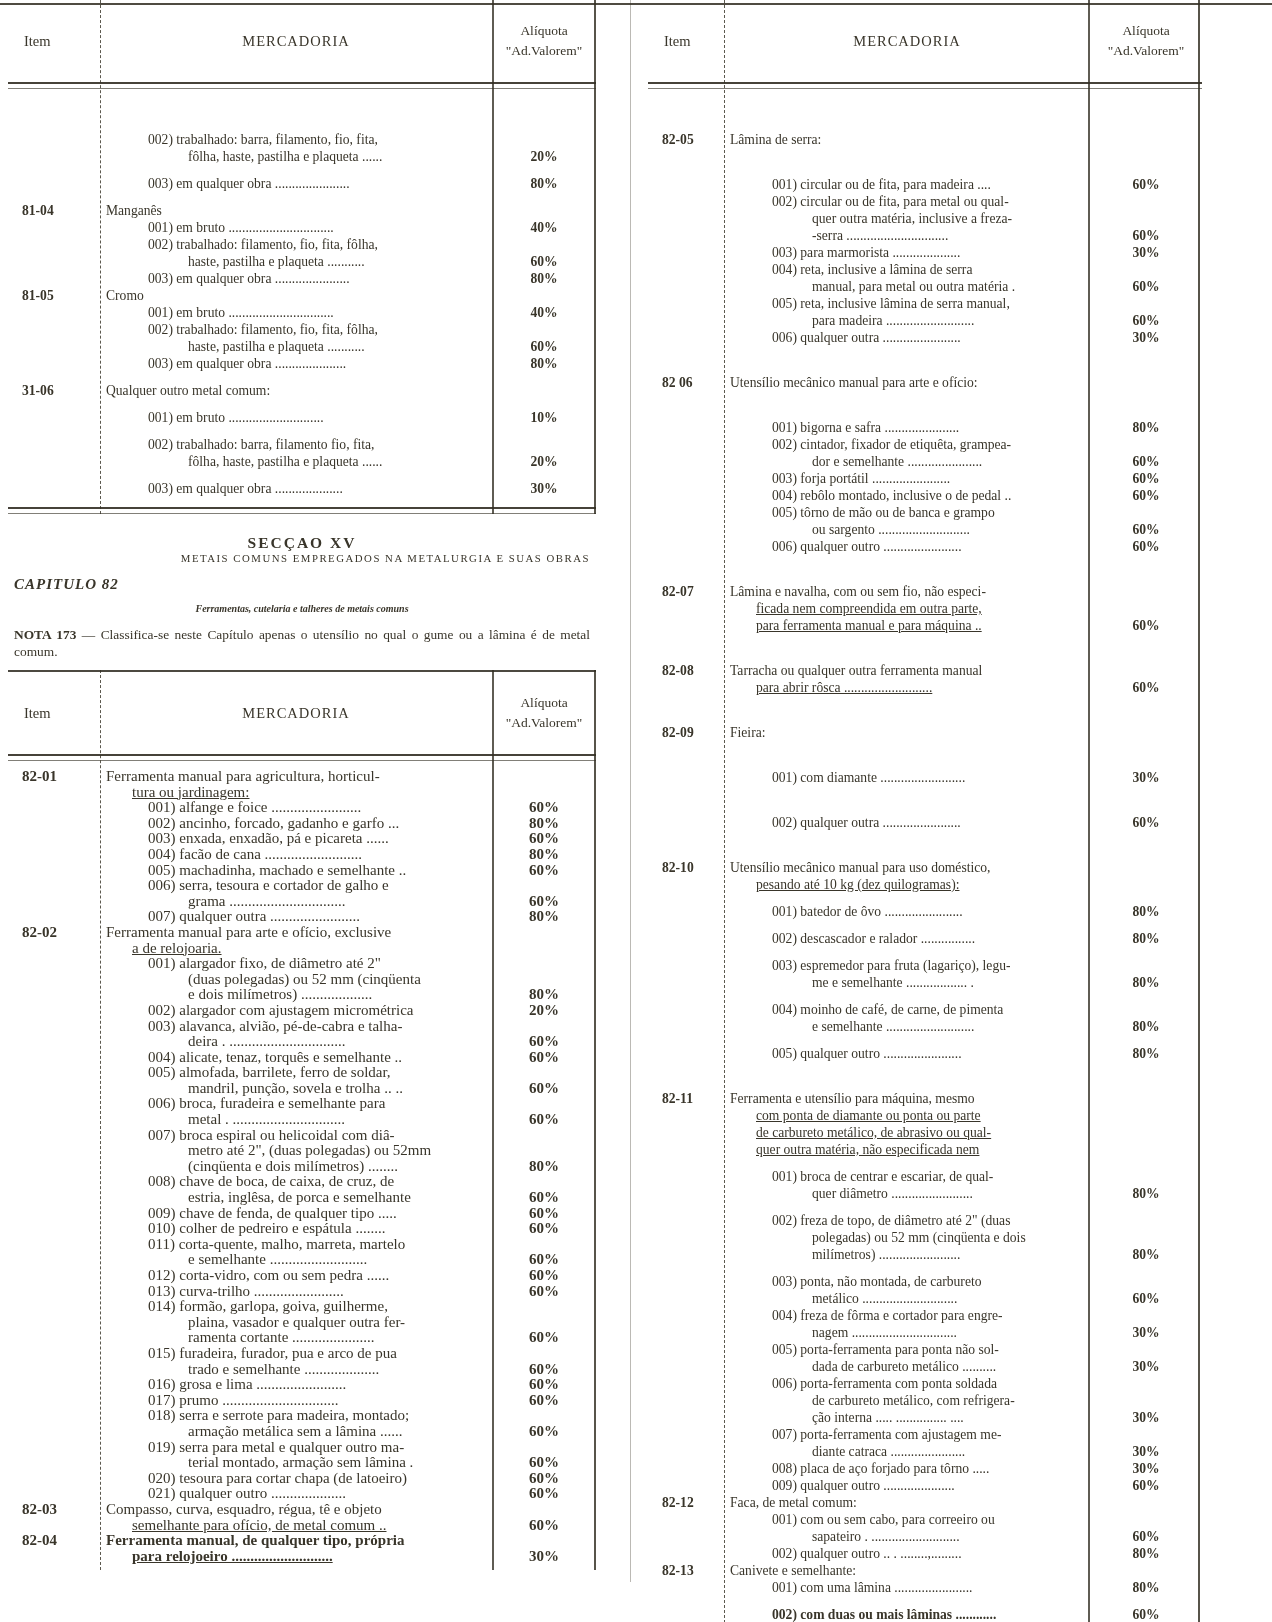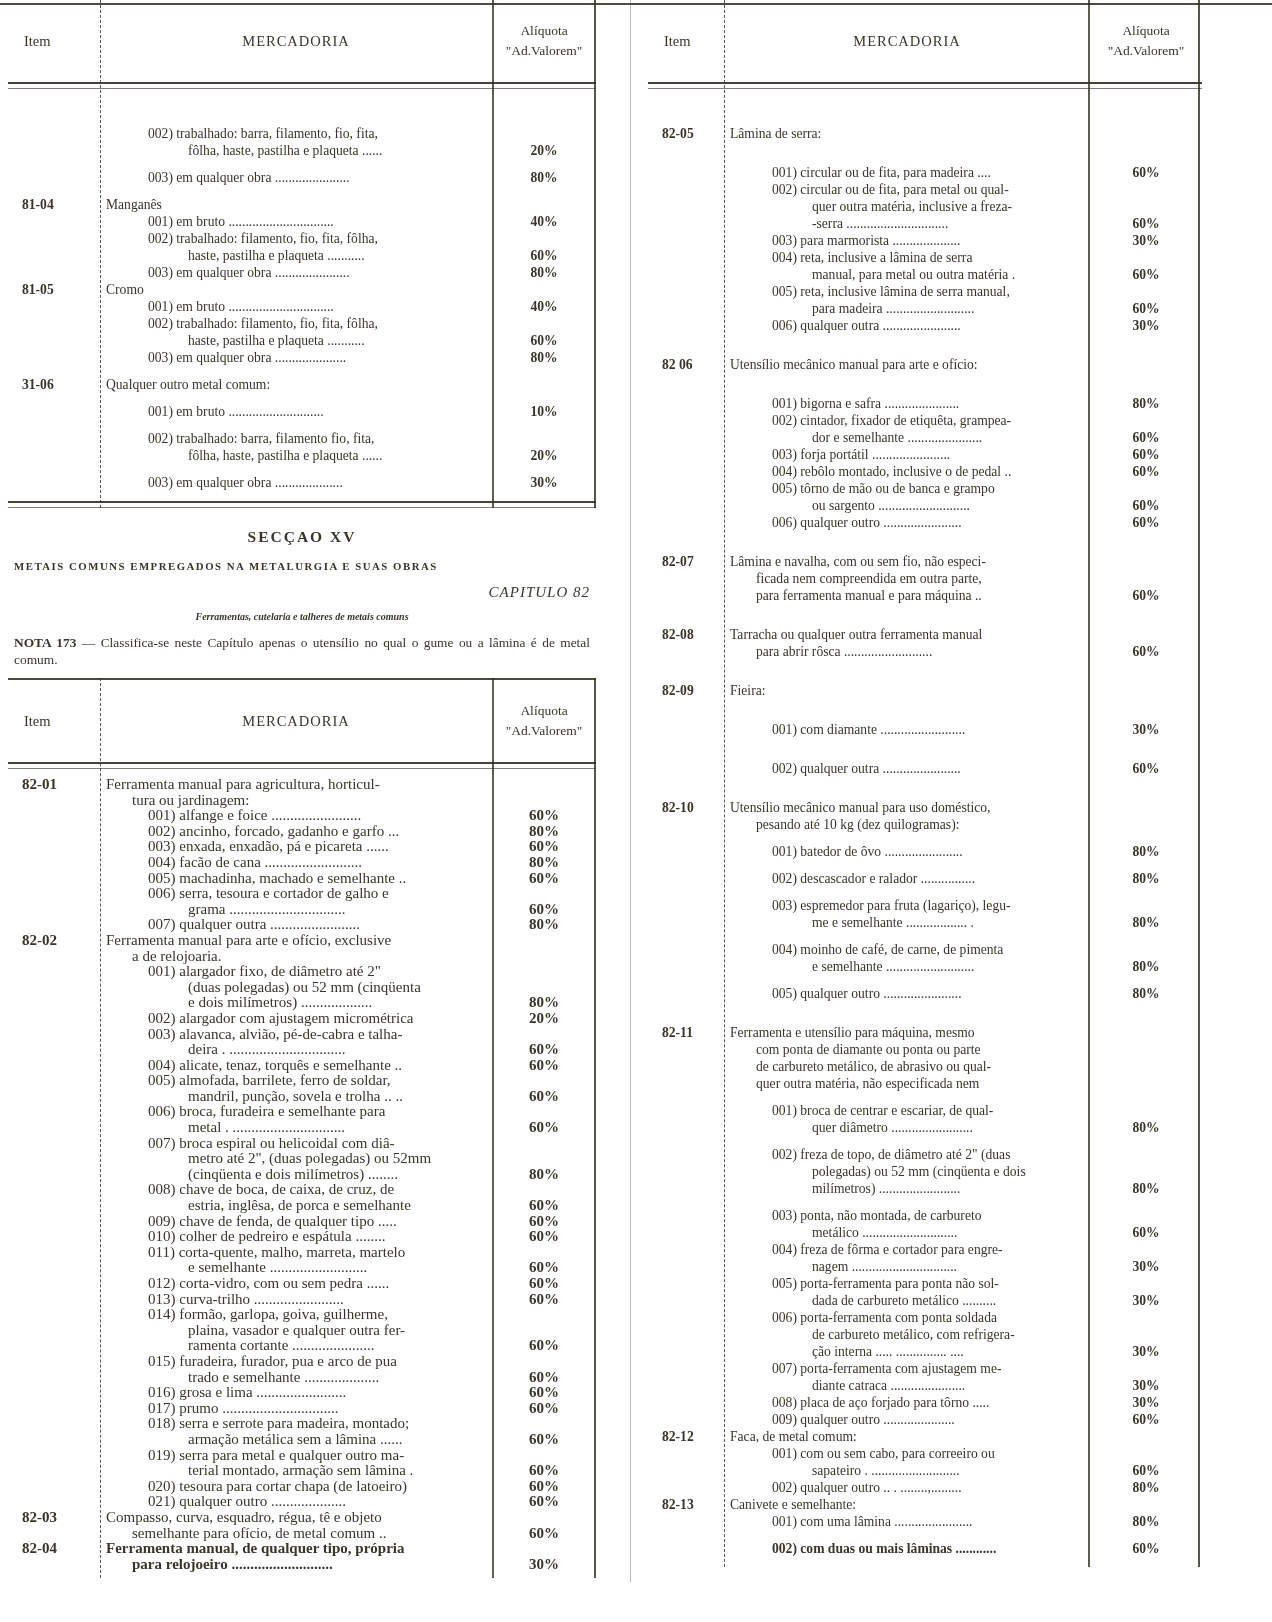--- a/index.html
+++ b/index.html
@@ -39,32 +39,32 @@
 
   .tbody{position:relative;}
   .tbody.loose{padding-top:14px;padding-bottom:10px;}
   .tbody.tight{padding-top:8px;padding-bottom:6px;}
   .tl{display:grid;}
   .loose .tl{font-size:13.6px;line-height:17px;}
   .tight .tl{font-size:15px;line-height:15.6px;}
   .ci{font-weight:bold;padding-left:14px;white-space:nowrap;}
   .ct{white-space:nowrap;overflow:hidden;}
   .ct.i0{padding-left:6px;}
-  .ct.i1{padding-left:32px;}
+  .ct.i1{padding-left:32px;text-decoration:underline;}
   .ct.i2{padding-left:48px;}
   .ct.i3{padding-left:88px;}
   .cp{text-align:center;font-weight:bold;white-space:nowrap;}
   .tl.b .ct,.tl.b .cp{font-weight:bold;}
   .g2{margin-top:10px;}
-  .g3{margin-top:22px;}
+  .g3{margin-top:28px;}
 
   .section{padding:12px 6px 10px 6px;}
   .sec-title{text-align:center;font-weight:bold;font-size:15.5px;letter-spacing:2px;margin-top:8px;}
-  .sec-caps{text-align:left;font-size:10.8px;font-weight:bold;letter-spacing:1.5px;margin-top:14px;}
-  .sec-cap{text-align:right;font-style:italic;font-weight:normal;font-size:15px;letter-spacing:1px;margin-top:12px;}
+  .sec-caps{text-align:right;font-size:10.8px;font-weight:normal;letter-spacing:1.5px;}
+  .sec-cap{text-align:left;font-style:italic;font-weight:bold;font-size:15px;letter-spacing:1px;margin-top:12px;}
   .sec-sub{text-align:center;font-style:italic;font-weight:bold;font-size:10px;margin-top:10px;}
   .sec-nota{font-size:13.4px;line-height:17px;margin-top:12px;text-align:justify;}
   .sec-nota b{font-weight:bold;}
 </style>
 </head>
 <body>
 
 <div class="page">
   <div class="topline"></div>
   <div class="coldiv"></div>

